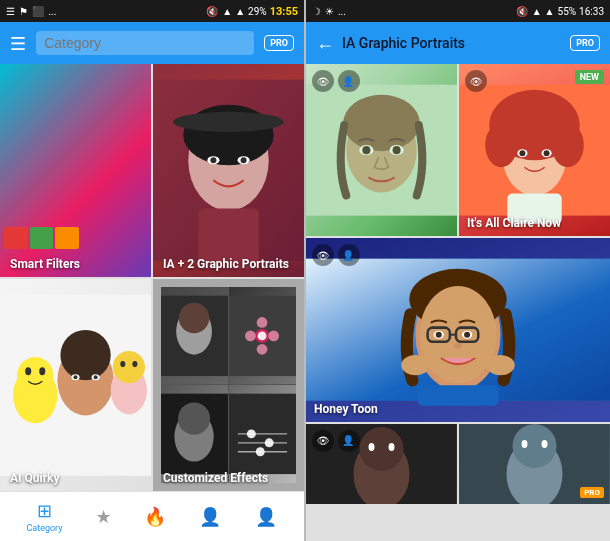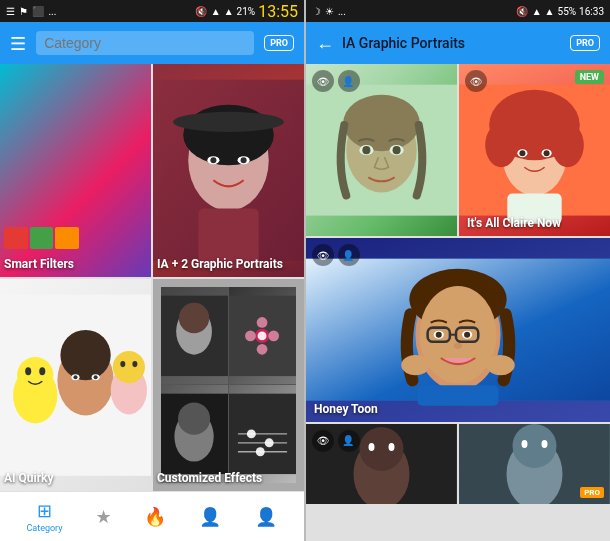--- a/index.html
+++ b/index.html
@@ -28,21 +28,21 @@
       background: #1a1a1a;
       display: flex;
       align-items: center;
       justify-content: space-between;
       padding: 0 6px;
       font-size: 10px;
       color: #fff;
     }
     .status-bar-left .left-icons { display: flex; align-items: center; gap: 4px; }
     .status-bar-left .right-icons { display: flex; align-items: center; gap: 3px; }
-    .status-bar-left .time { font-size: 16px; font-weight: normal; color: #ffd700; }
+    .status-bar-left .time { font-size: 11px; font-weight: bold; color: #ffd700; }
 
     
     .top-bar-left {
       height: 42px;
       background: #2196f3;
       display: flex;
       align-items: center;
       padding: 0 10px;
       gap: 10px;
     }
@@ -80,21 +80,21 @@
 
     .grid-cell {
       position: relative;
       overflow: hidden;
       background: #aaa;
     }
 
     .cell-label {
       position: absolute;
       bottom: 6px;
-      left: 4px;
+      left: 10px;
       color: #fff;
       font-size: 12px;
       font-weight: bold;
       text-shadow: 0 1px 3px rgba(0,0,0,0.7);
     }
 
     
     .smart-filters-cell {
       background: linear-gradient(135deg, #1abc9c 0%, #e74c3c 50%, #9b59b6 100%);
       position: relative;
@@ -321,21 +321,21 @@
     <div class="left-icons">
       <span>☰</span>
       <span>⚑</span>
       <span>⬛</span>
       <span>...</span>
     </div>
     <div class="right-icons">
       <span>🔇</span>
       <span>▲</span>
       <span>▲</span>
-      <span>21%</span>
+      <span>29%</span>
       <span class="time">13:55</span>
     </div>
   </div>
 
   <div class="top-bar-left">
     <span class="hamburger-icon">☰</span>
     <input class="title-input" type="text" placeholder="Category" style="">
     <span class="pro-badge">PRO</span>
   </div>
 

